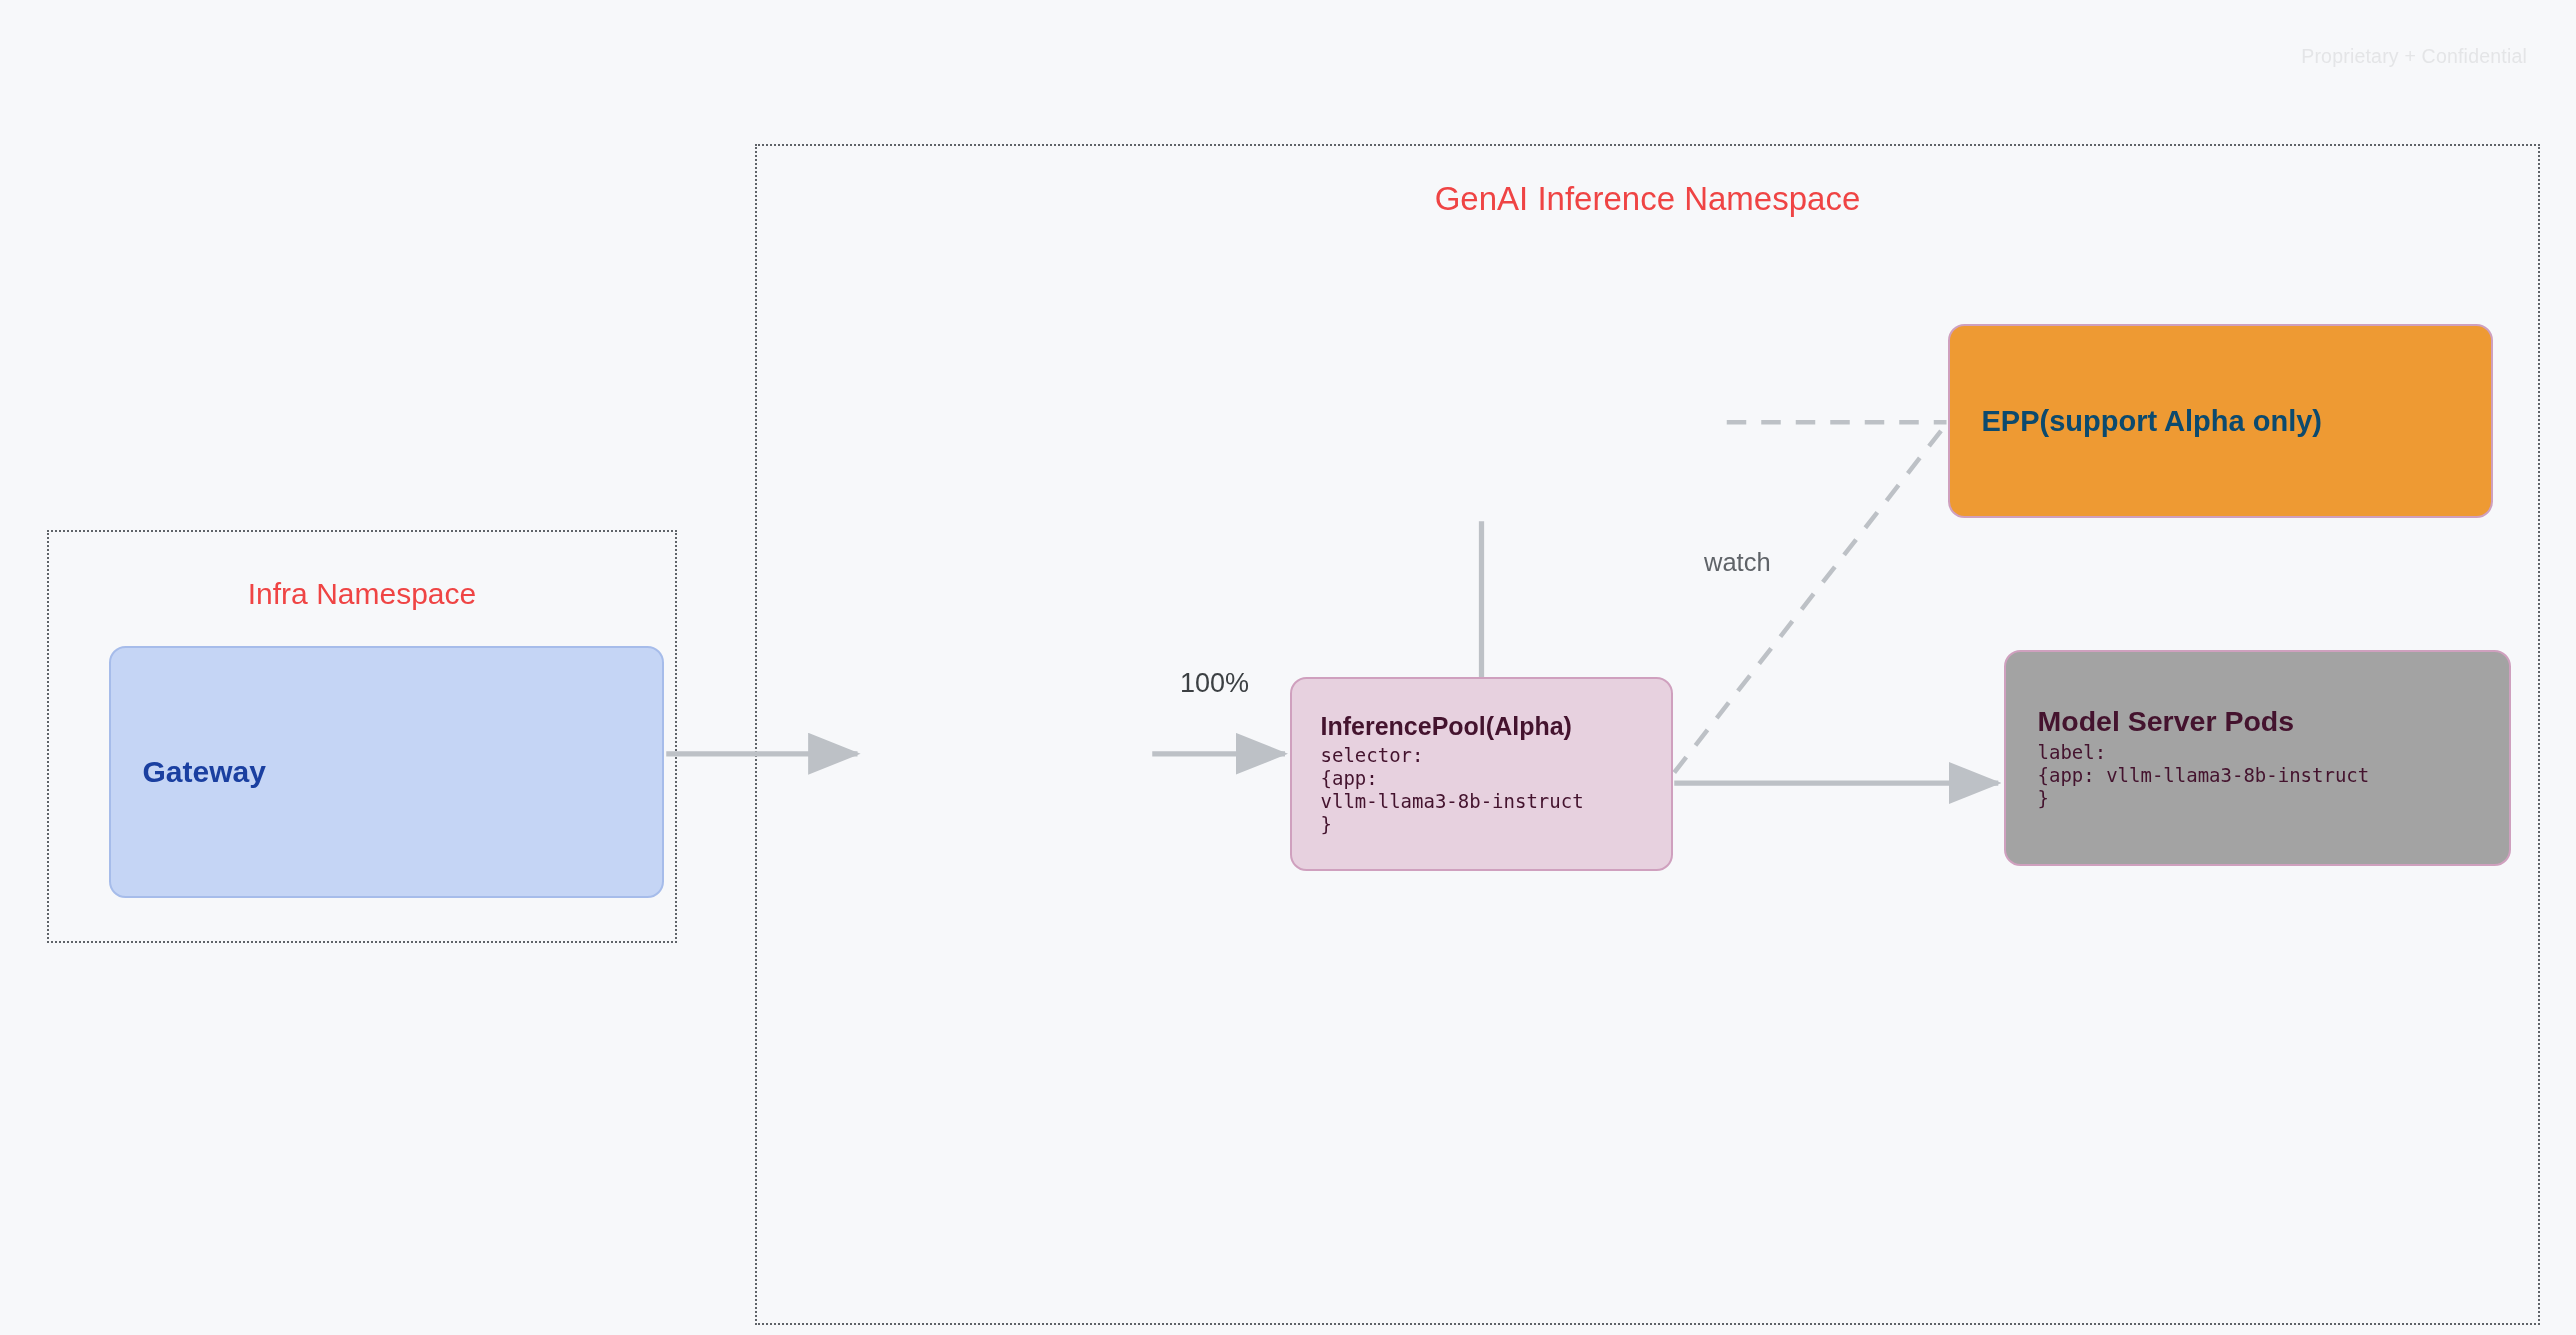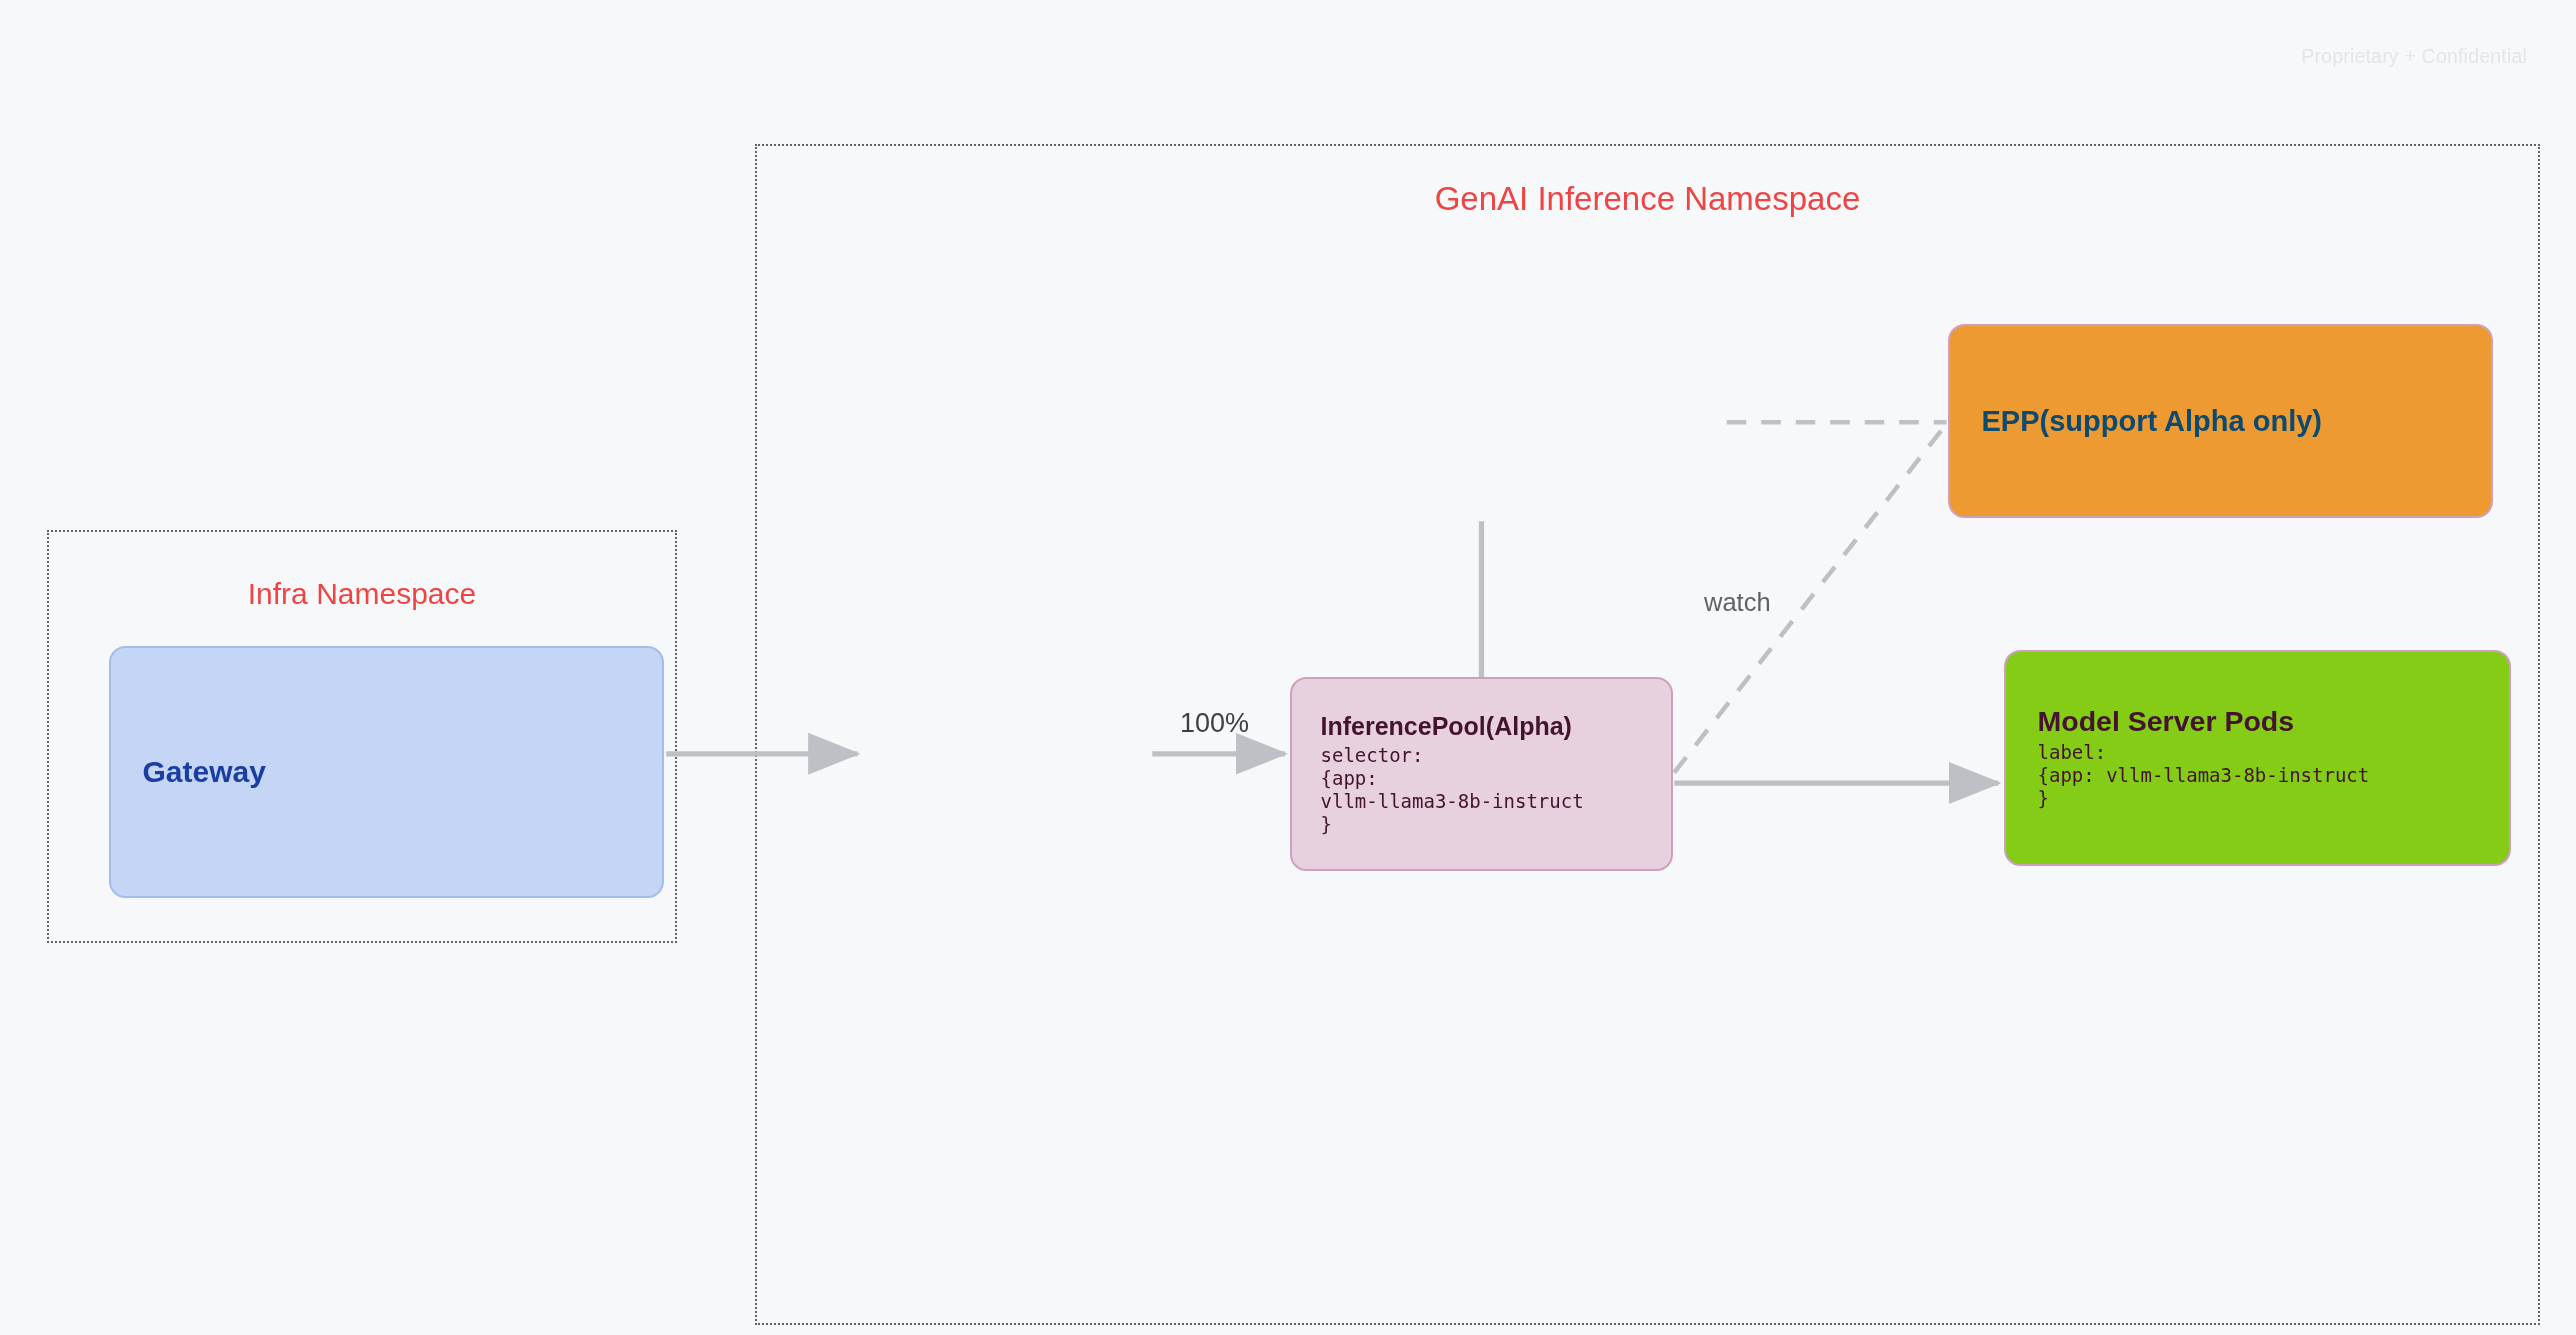--- a/index.html
+++ b/index.html
@@ -153,21 +153,21 @@
   }
   #epp-node .node-title {
     font-size: 29px;
     color: #0c4a6e;
   }
   #modelserverpods-node {
     left: 2004px;
     top: 650px;
     width: 507px;
     height: 216px;
-    background: #84cc16;
+    background: #a3a3a3;
     border: 2.3px solid #CFA0BE;
   }
   #modelserverpods-node .node-title {
     font-size: 28.5px;
     color: #44132E;
     margin-bottom: 3px;
   }
   #modelserverpods-node .node-sub {
     font-size: 19px;
     color: #44132E;
@@ -179,21 +179,20 @@
     top: 0;
     width: 2576px;
     height: 1335px;
     pointer-events: none;
   }
   
   .edge-label {
     position: absolute;
     color: #5F6368;
     white-space: nowrap;
-    margin-top: 40px;
   }
   #label-100 {
     left: 1180px;
     top: 668px;
     font-size: 27px;
     color: #3C4043;
   }
   #label-watch {
     left: 1704px;
     top: 548px;

